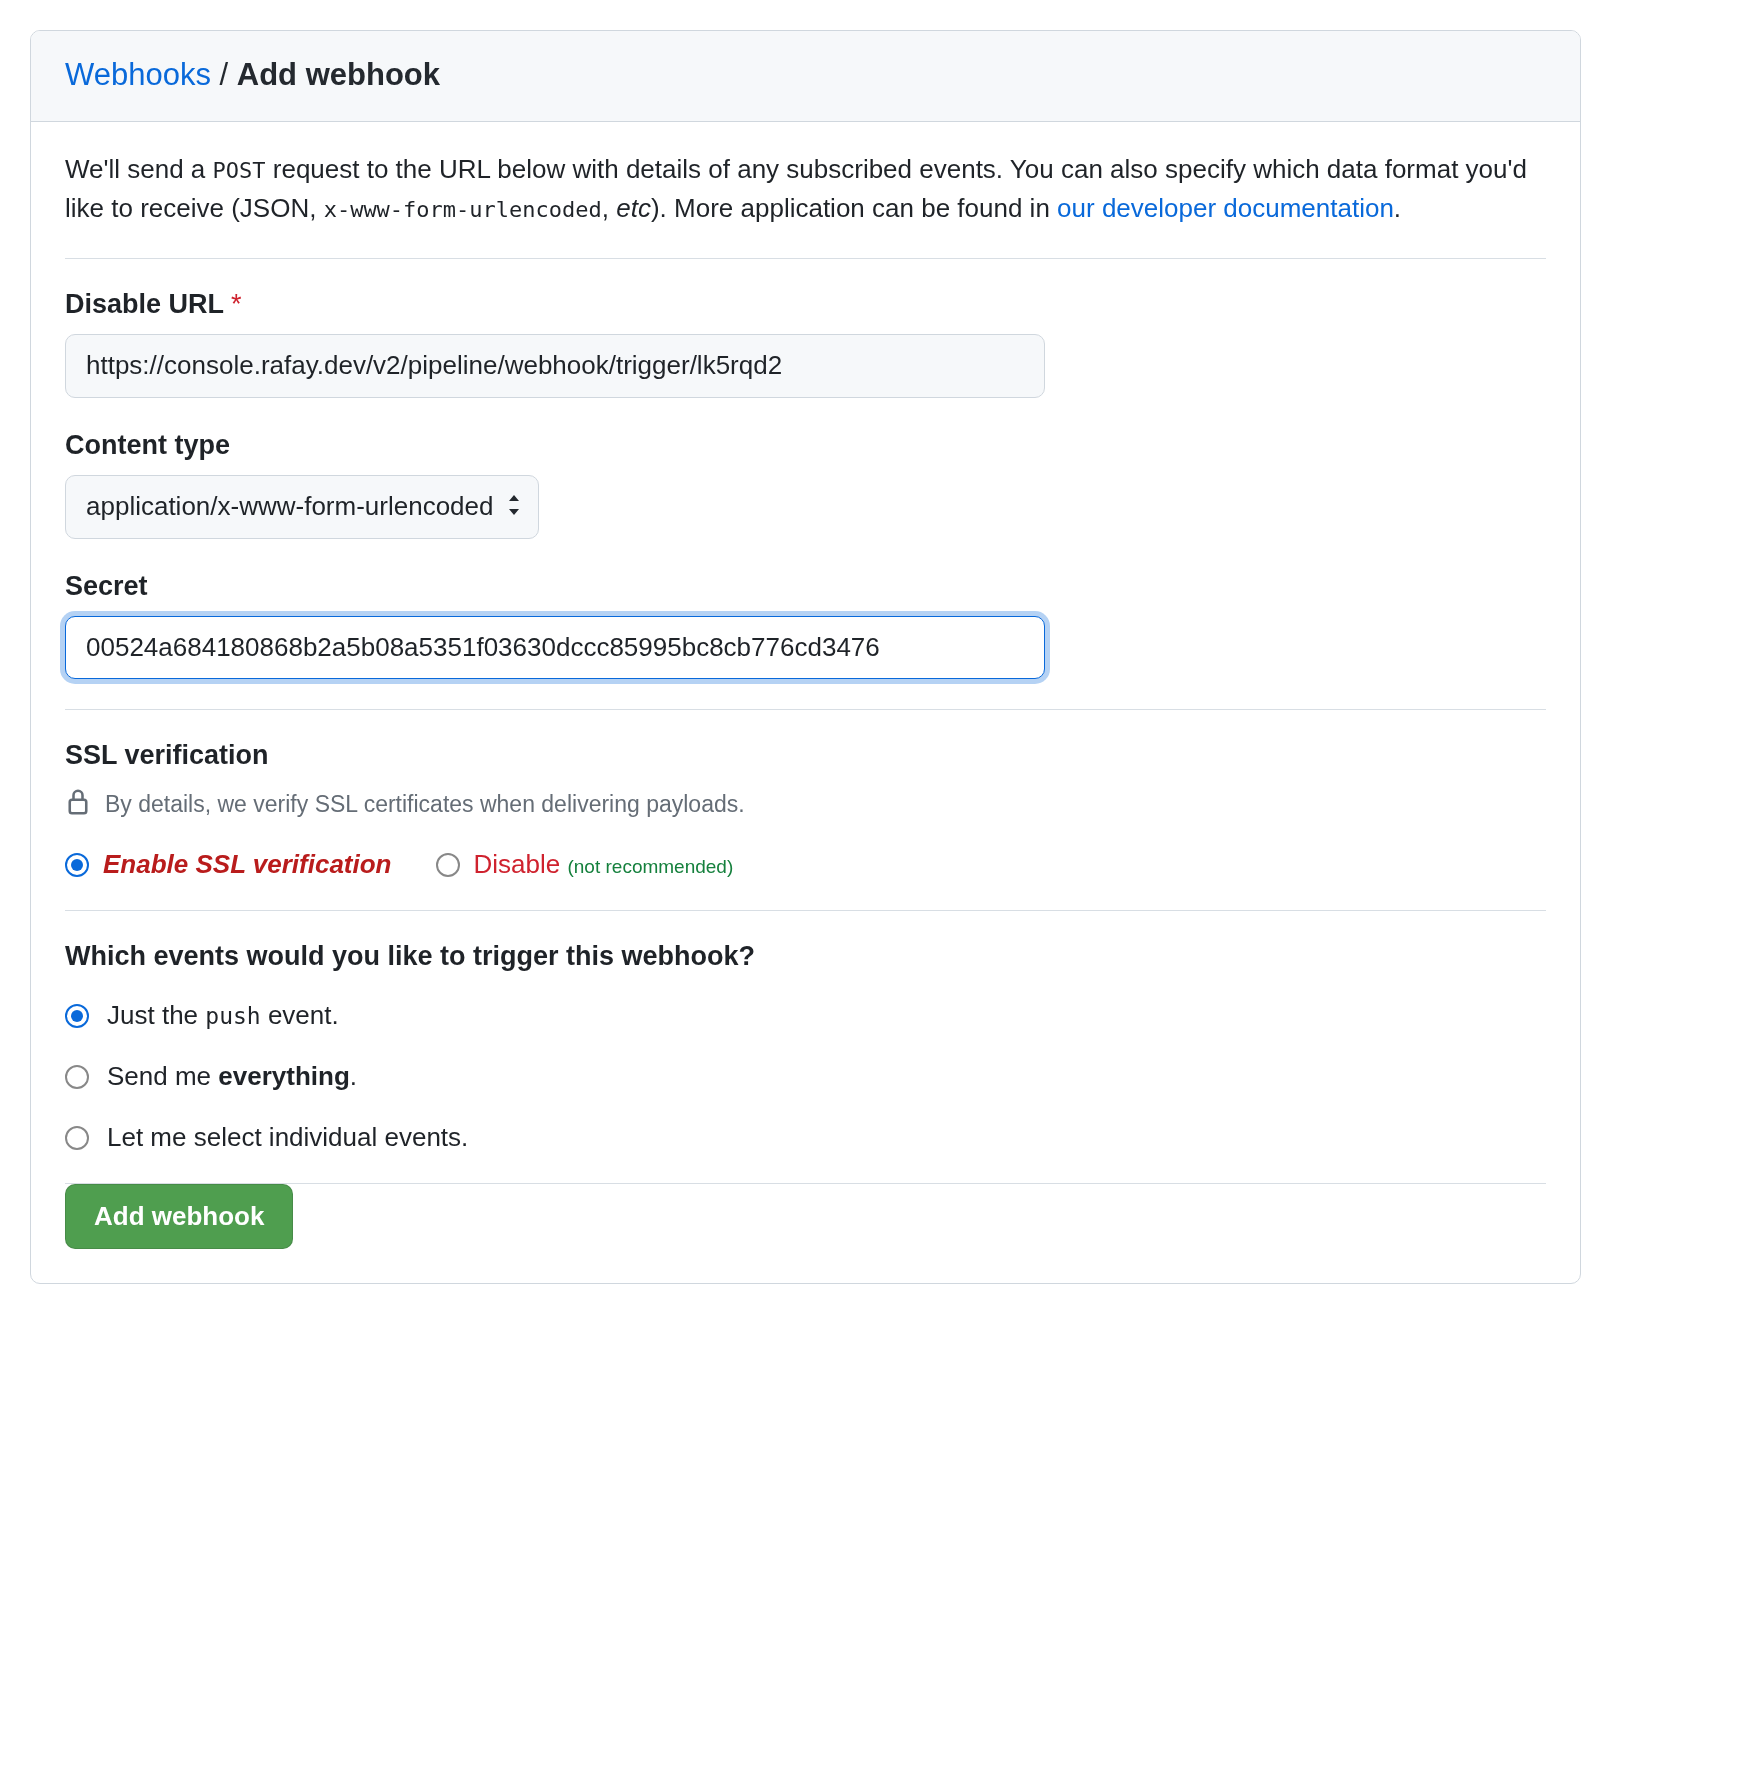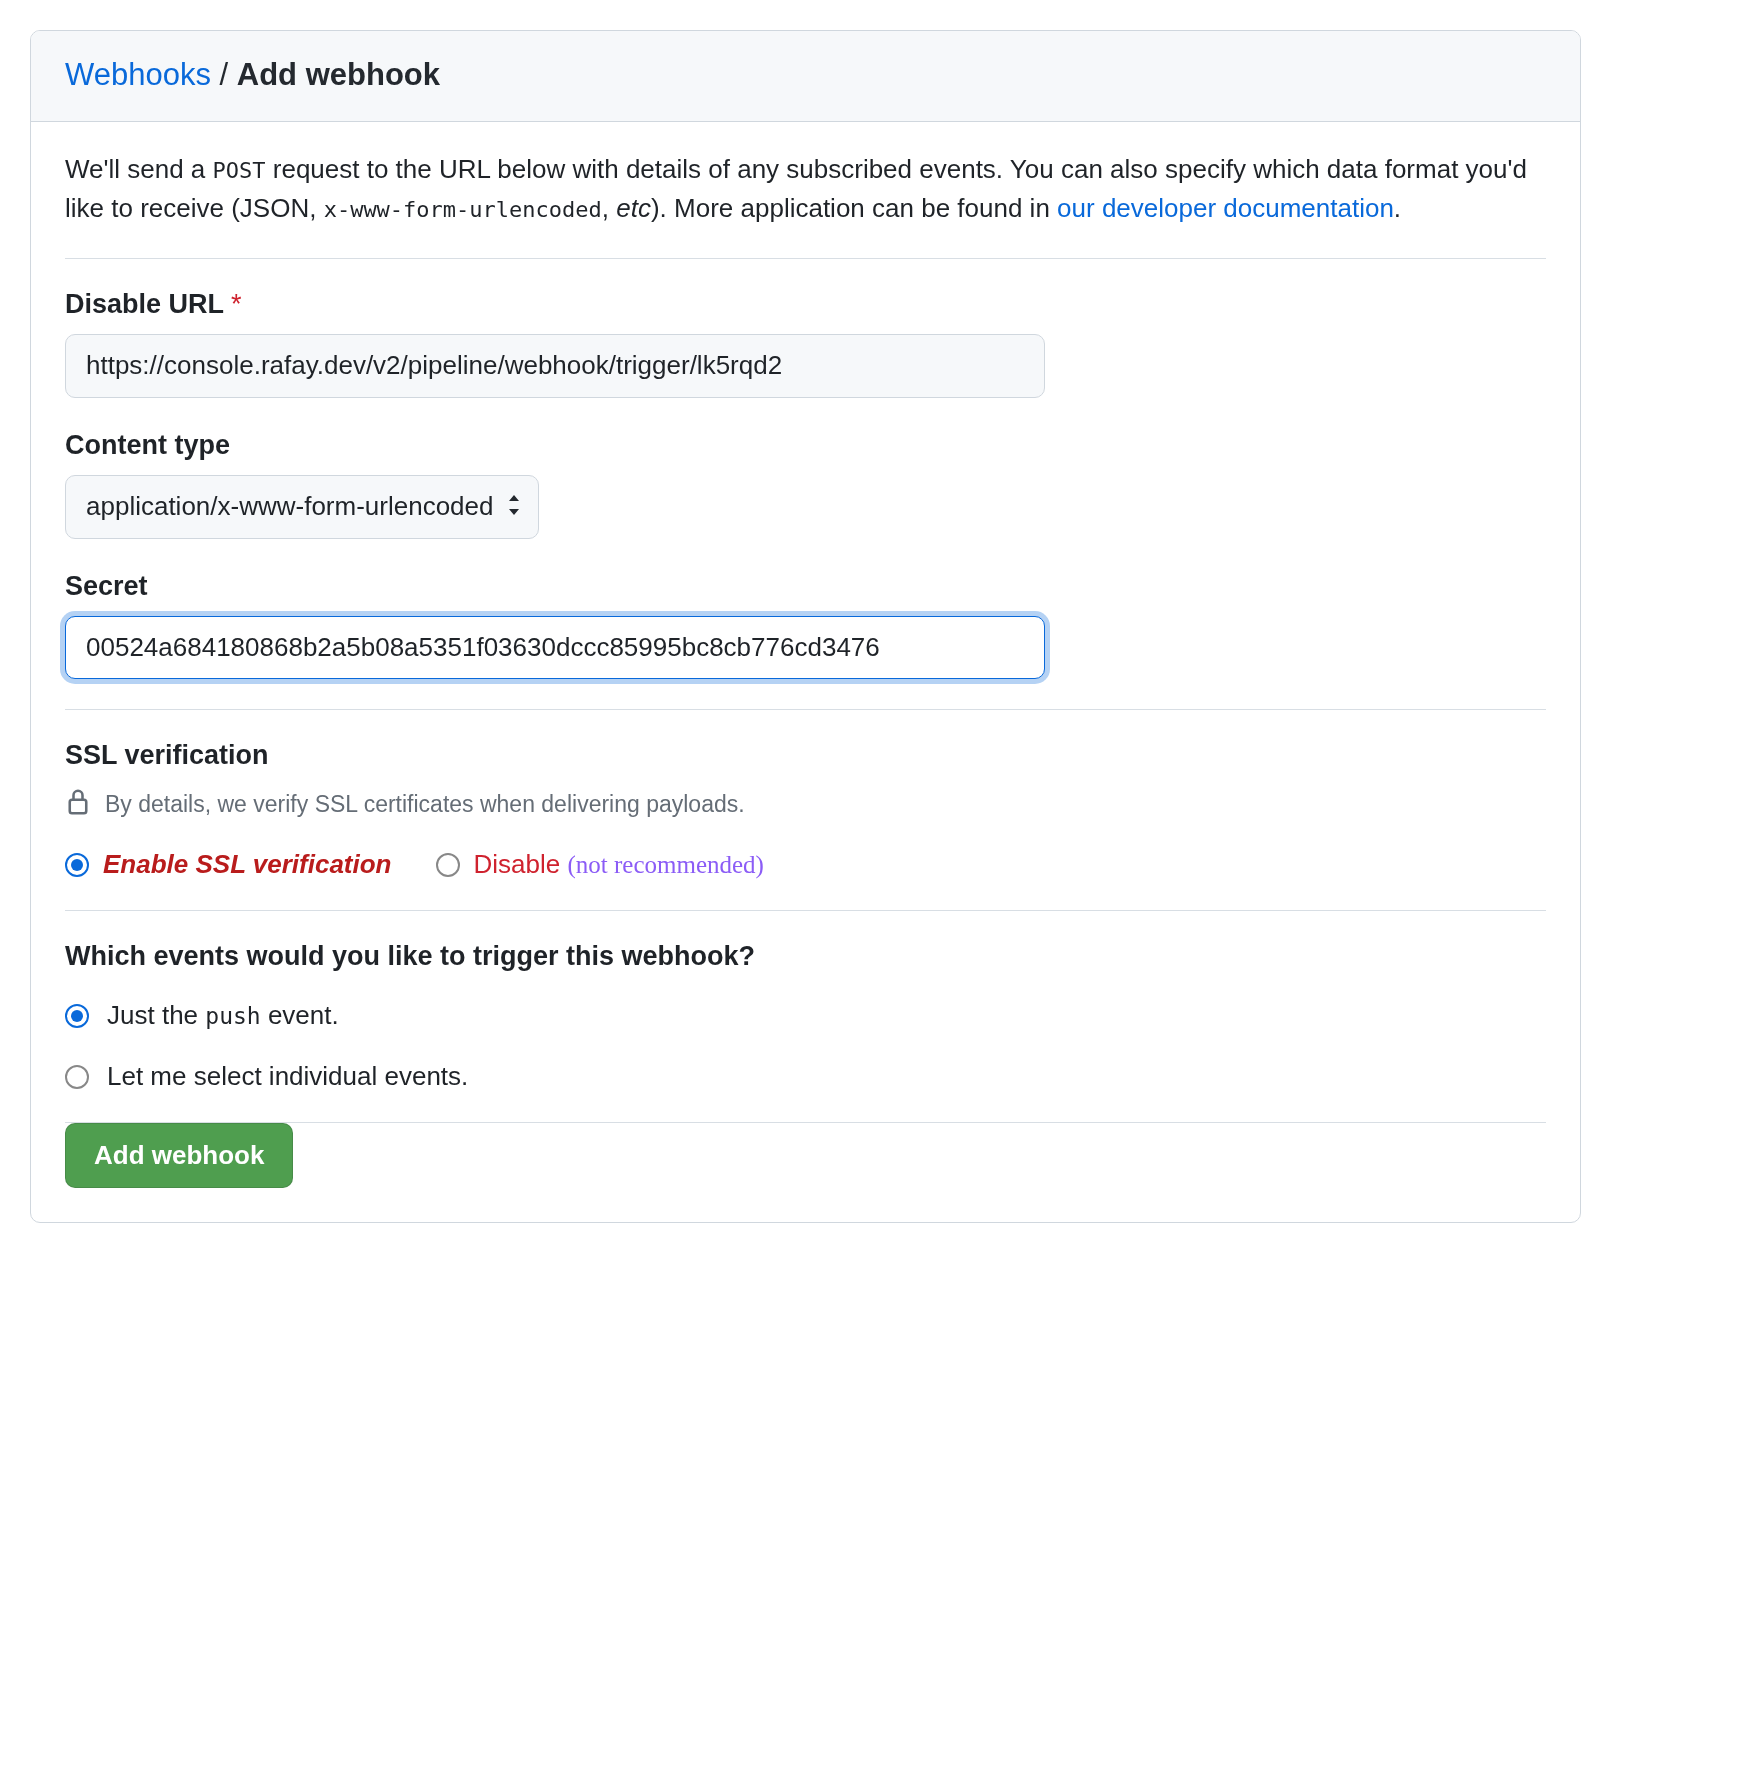--- a/index.html
+++ b/index.html
@@ -158,21 +158,21 @@
   }
   .radio-circle.checked::after {
     content: "";
     width: 12px;
     height: 12px;
     background: #0969da;
     border-radius: 50%;
   }
   .radio-label-strong { font-weight: 600; color: #b91c1c; font-style: italic; }
   .disable-red { color: #cf222e; }
-  .disable-note { color: #8b5cf6; font-size: 25px; font-family: Liberation Serif, serif; }
+  .disable-note { color: #15803d; font-size: 19px; }
   .events-heading {
     font-size: 27px;
     font-weight: 600;
     margin: 0 0 28px 0;
     color: #1f2328;
   }
   .event-option {
     display: flex;
     align-items: center;
     gap: 18px;
@@ -311,20 +311,26 @@
       <div class="section">
         <h3 class="events-heading">Which events would you like to trigger this webhook?</h3>
 
         <label class="event-option">
           <span class="radio-circle checked"></span>
           <span>
             <span>Just the </span><code>push</code><span> event.</span>
           </span>
         </label>
 
+        <label class="event-option">
+          <span class="radio-circle"></span>
+          <span>
+            <span>Send me </span><strong>everything</strong><span>.</span>
+          </span>
+        </label>
 
         <label class="event-option" style="margin-bottom:30px;">
           <span class="radio-circle"></span>
           <span>Let me select individual events.</span>
         </label>
       </div>
 
       <hr class="sep">
 
 

